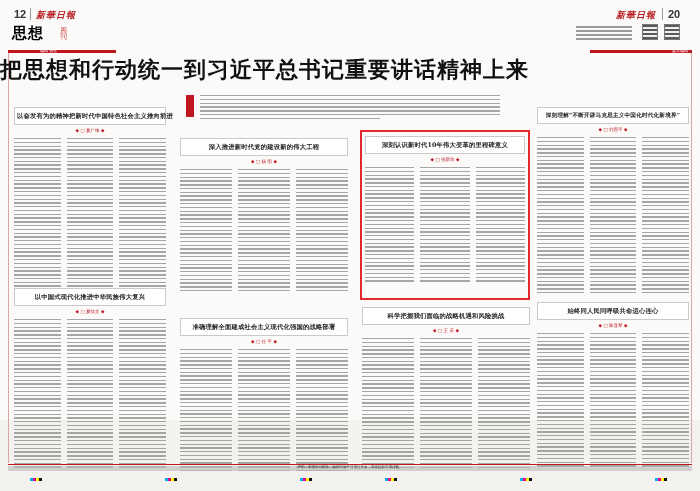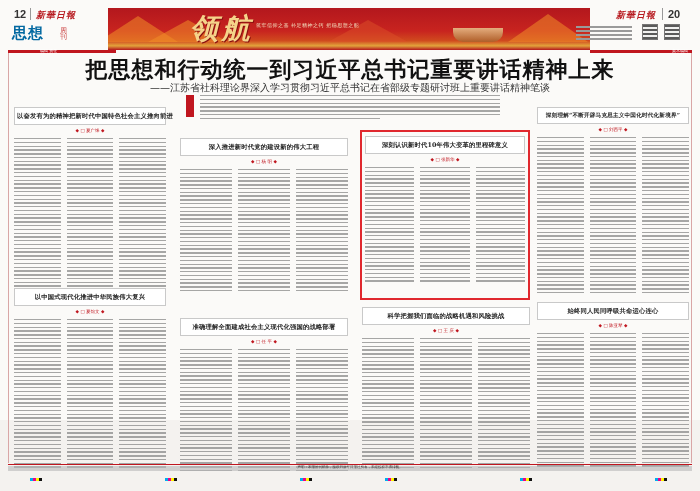--- a/index.html
+++ b/index.html
@@ -3,42 +3,42 @@
 <meta charset="utf-8">
 <style>
   *{box-sizing:border-box;margin:0;padding:0}
   html,body{width:700px;height:491px;background:#f4f2ef;overflow:hidden;font-family:"DejaVu Serif",serif;color:#222}
   .page{position:relative;width:700px;height:420px;background:#fbfaf8}
   
   .mast-left{position:absolute;left:8px;top:6px;width:110px;height:34px}
   .pgnum{position:absolute;left:6px;top:2px;font:700 11px "Liberation Sans",sans-serif;color:#333}
   .pgdiv{position:absolute;left:22px;top:2px;width:1px;height:12px;background:#999}
   .paper-logo{position:absolute;font:italic 700 9px "DejaVu Serif",serif;color:#b81c22;letter-spacing:1px}
-  .section-title{position:absolute;left:4px;top:18px;font:700 15px "DejaVu Serif",serif;color:#0369a1;letter-spacing:1px}
+  .section-title{position:absolute;left:4px;top:18px;font:700 15px "DejaVu Serif",serif;color:#000000;letter-spacing:1px}
   .section-sub{position:absolute;left:52px;top:22px;font:7px "DejaVu Sans",sans-serif;color:#c44;width:8px;line-height:6px}
   .mast-right{position:absolute;right:8px;top:6px;width:120px;height:34px}
   .info-lines{position:absolute;left:4px;top:20px;width:56px}
   .info-lines div{height:2px;background:#9a9a9a;margin-bottom:2px}
   .qr{position:absolute;top:18px;width:16px;height:16px;background:
       repeating-linear-gradient(0deg,#333 0 2px,#eee 2px 4px),#333;opacity:.8;border:1px solid #555}
   
   .banner{position:absolute;left:108px;top:8px;width:482px;height:42px;overflow:hidden;
     background:linear-gradient(180deg,#b3171d 0%,#c8241f 55%,#d04a1e 78%,#e2a33b 90%,#b3171d 100%)}
   .mtn{position:absolute;bottom:8px;width:0;height:0;border-left:40px solid transparent;border-right:40px solid transparent;border-bottom:22px solid rgba(240,140,40,.55)}
   .banner-title{position:absolute;left:82px;top:2px;font:italic 700 28px "DejaVu Serif",serif;color:#f5d38a;letter-spacing:4px;text-shadow:1px 1px 0 #8a1010}
   .banner-slogan{position:absolute;left:148px;top:14px;font:5px "DejaVu Sans",sans-serif;color:#f3e0c0;letter-spacing:.5px}
   .ship{position:absolute;left:345px;top:20px;width:50px;height:14px;background:linear-gradient(180deg,#e9c78e,#a9602a);border-radius:0 0 10px 10px;opacity:.85}
   
   .redbar-l{position:absolute;left:8px;top:50px;width:108px;height:3px;background:#c0161f}
   .redbar-l span{position:absolute;left:32px;top:-2px;font:4px "DejaVu Sans",sans-serif;color:#fff}
   .redbar-r{position:absolute;left:590px;top:50px;width:102px;height:3px;background:#c0161f}
   .redbar-r span{position:absolute;right:4px;top:-2px;font:4px "DejaVu Sans",sans-serif;color:#fff}
   .frame{position:absolute;left:8px;top:53px;width:684px;height:410px;border-left:1px solid #d9a6a6;border-right:1px solid #d9a6a6}
   
-  .headline{position:absolute;left:0;width:700px;top:55px;text-align:center;font:700 22px "DejaVu Serif",serif;color:#111;letter-spacing:1px}
+  .headline{position:absolute;left:0;width:700px;top:55px;font:700 22px "DejaVu Serif",serif;color:#111;letter-spacing:1px}
   .subhead{position:absolute;left:0;width:700px;top:81px;text-align:center;font:10px "DejaVu Sans",sans-serif;color:#333}
   .intro{position:absolute;left:200px;top:95px;width:300px;height:34px}
   .intro-tag{position:absolute;left:-14px;top:0;width:8px;height:22px;background:#c0161f}
   .textlines{display:block}
   .textlines i{display:block;height:1.4px;background:#8a8a8a;margin-bottom:2.4px;opacity:.75}
   
   .article{position:absolute}
   .atitle-box{border:1px solid #c9c9c9;background:#fff;padding:4px 2px 3px;text-align:center}
   .atitle{font:700 6.3px "DejaVu Serif",serif;color:#222;letter-spacing:.2px;white-space:nowrap}
   .byline{font:4.5px "DejaVu Sans",sans-serif;color:#c0161f;margin-top:3px}
@@ -57,29 +57,20 @@
 <div class="page">
 
   <div class="mast-left">
     <span class="pgnum">12</span>
     <span class="pgdiv"></span>
     <span class="paper-logo" style="left:28px;top:3px">新華日報</span>
     <span class="section-title">思想</span>
     <span class="section-sub">周刊</span>
   </div>
 
-  <div class="banner">
-    <div class="mtn" style="left:-10px;border-bottom-width:26px"></div>
-    <div class="mtn" style="left:40px"></div>
-    <div class="mtn" style="left:220px;border-bottom-color:rgba(220,80,40,.5)"></div>
-    <div class="mtn" style="left:400px;border-bottom-width:28px"></div>
-    <span class="banner-title">领航</span>
-    <span class="banner-slogan">筑牢信仰之基 补足精神之钙 把稳思想之舵</span>
-    <div class="ship"></div>
-  </div>
 
   <div class="mast-right">
     <span class="paper-logo" style="left:44px;top:3px">新華日報</span>
     <span class="pgdiv" style="left:90px"></span>
     <span class="pgnum" style="left:96px">20</span>
     <div class="info-lines">
         <div></div>
         <div></div>
         <div></div>
         <div></div>
@@ -90,21 +81,20 @@
 
   <div class="redbar-l">
       <span>编辑 责任</span>
     </div>
   <div class="redbar-r">
       <span>美术编辑</span>
     </div>
   <div class="frame"></div>
 
   <h1 class="headline">把思想和行动统一到习近平总书记重要讲话精神上来</h1>
-  <div class="subhead">——江苏省社科理论界深入学习贯彻习近平总书记在省部级专题研讨班上重要讲话精神笔谈</div>
   <div class="intro">
     <div class="intro-tag"></div>
     <div class="textlines">
         <i></i>
         <i></i>
         <i></i>
         <i></i>
         <i></i>
         <i></i>
         <i style="width:60%"></i>

